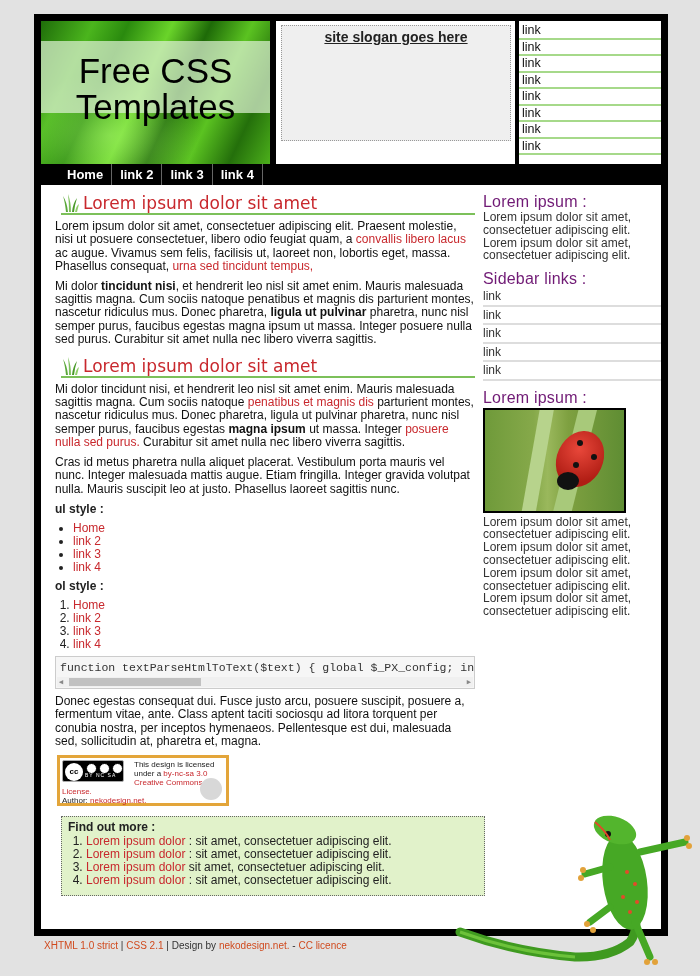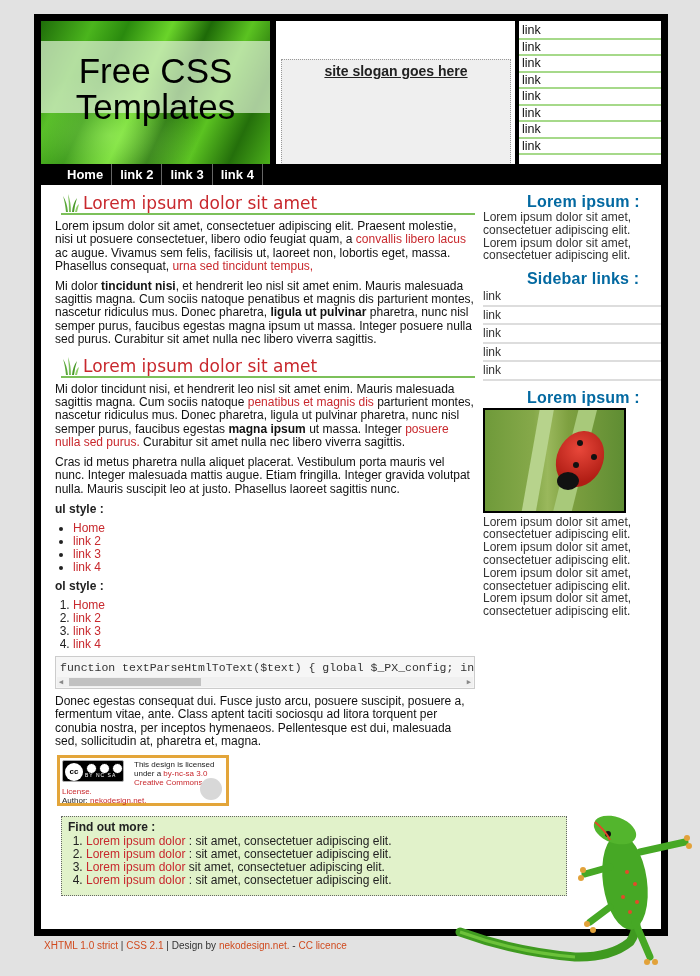--- a/index.html
+++ b/index.html
@@ -49,21 +49,20 @@
     font-weight: normal; font-size: 35px; line-height: 36px;
     color: #000;
   }
   #slogan-area {
     position: absolute; left: 235px; top: 0; width: 239px; height: 143px; background: #fff;
   }
   #slogan-box {
     position: absolute; left: 5px; top: 4px; width: 230px; height: 116px;
     background: #efefef; border: 1px dotted #999;
     padding: 2px 0;
-    margin-top: 34px;
   }
   #slogan-box h2 {
     text-align: center; font-size: 14px; font-weight: bold; text-decoration: underline;
     line-height: 18px; margin-bottom: 1px;
   }
   #slogan-box p { text-align: justify; font-size: 12px; line-height: 15px; color: #111; }
   #toplinks {
     position: absolute; left: 478px; top: 0; width: 142px; height: 143px; background: #fff;
     padding-top: 2px;
   }
@@ -120,30 +119,30 @@
     position: relative; border-radius: 2px;
   }
   .cc-badge .cc { position: absolute; left: 2px; top: 2px; width: 18px; height: 18px; border-radius: 50%; background: #fff; color: #000; font-size: 8px; font-weight: bold; text-align: center; line-height: 18px; }
   .cc-badge .ic { position: absolute; top: 2px; width: 11px; height: 11px; border-radius: 50%; background: #fff; border: 1px solid #000; }
   .cc-badge .lbl { position: absolute; left: 22px; bottom: 1px; color: #fff; font-size: 5px; letter-spacing: 1px; }
   .license .mascot {
     position: absolute; right: 4px; bottom: 3px; width: 22px; height: 22px; border-radius: 50%; background: #d8d8d8;
   }
 
   .findout {
-    margin: 10px 0 0 6px; width: 506px; background: #e1f2ca; border: 1px dotted #666;
+    margin: 10px 0 0 6px; width: 424px; background: #e1f2ca; border: 1px dotted #666;
     padding: 4px 6px 3px; font-size: 12px; line-height: 13px;
   }
   .findout h4 { font-weight: bold; font-size: 12px; margin-bottom: 1px; }
   .findout ol { margin-left: 22px; }
   .findout li { list-style: decimal; }
 
   
   #sidebar { position: absolute; left: 442px; top: 172px; width: 178px; }
-  #sidebar h3 { font-size: 16px; font-weight: bold; line-height: 18px; color: #0369a1; letter-spacing: 0.2px; margin-left: 44px; }
+  #sidebar h3 { font-size: 16px; font-weight: normal; line-height: 18px; color: #701a75; letter-spacing: 0.2px; }
   #sidebar p { font-size: 12px; line-height: 12.8px; color: #333; }
   .side-links { margin-top: 0; }
   .side-links a { display: block; color: #333; font-size: 12px; line-height: 15px; height: 18.5px; padding-top: 1px; border-bottom: 2px solid #ddd; }
   .photo {
     width: 143px; height: 105px; border: 2px solid #000; margin: 1px 0 3px;
     background: linear-gradient(90deg, #6f9a3a 0%, #86a94a 35%, #9ab85c 45%, #7ea040 60%, #5f8d33 100%);
     position: relative; overflow: hidden;
   }
   .photo .stem1 { position: absolute; left: 45px; top: -10px; width: 14px; height: 130px; background: #b7d38c; transform: rotate(10deg); }
   .photo .stem2 { position: absolute; left: 80px; top: -10px; width: 18px; height: 130px; background: #a8c97a; transform: rotate(14deg); }

